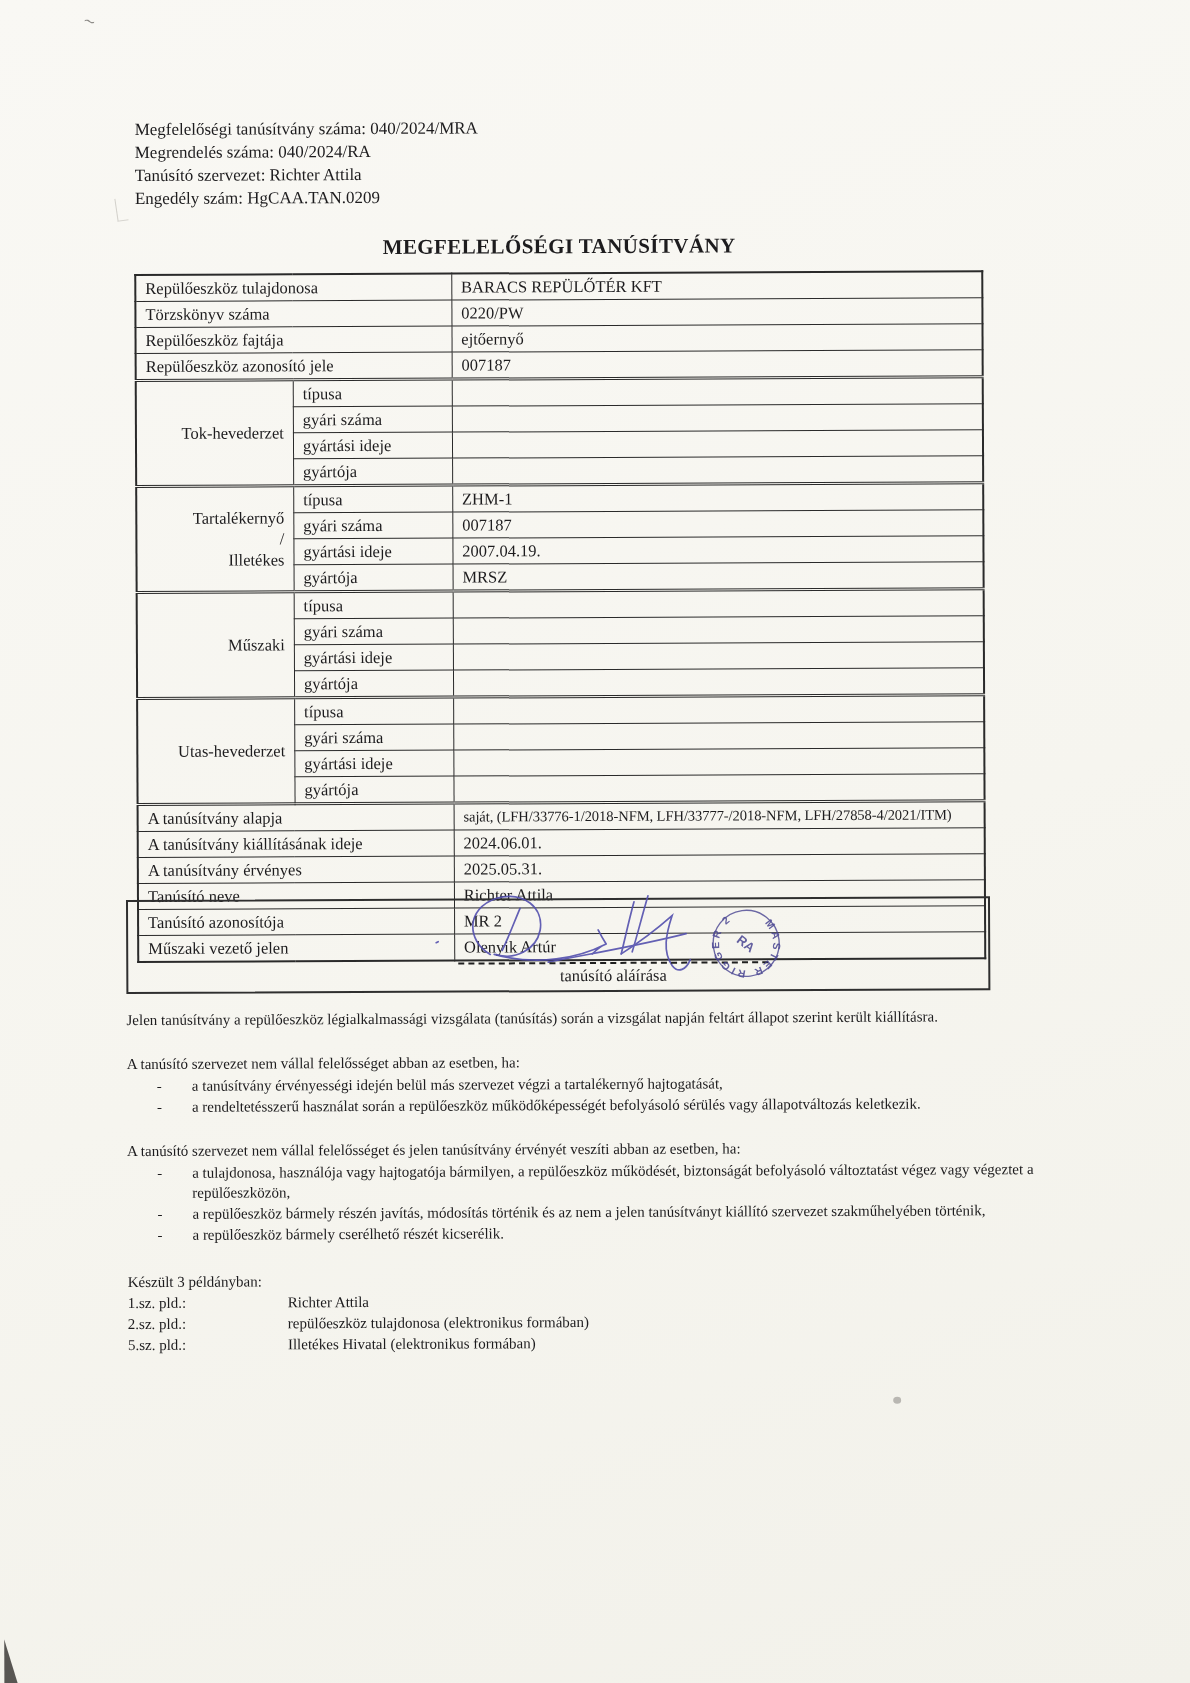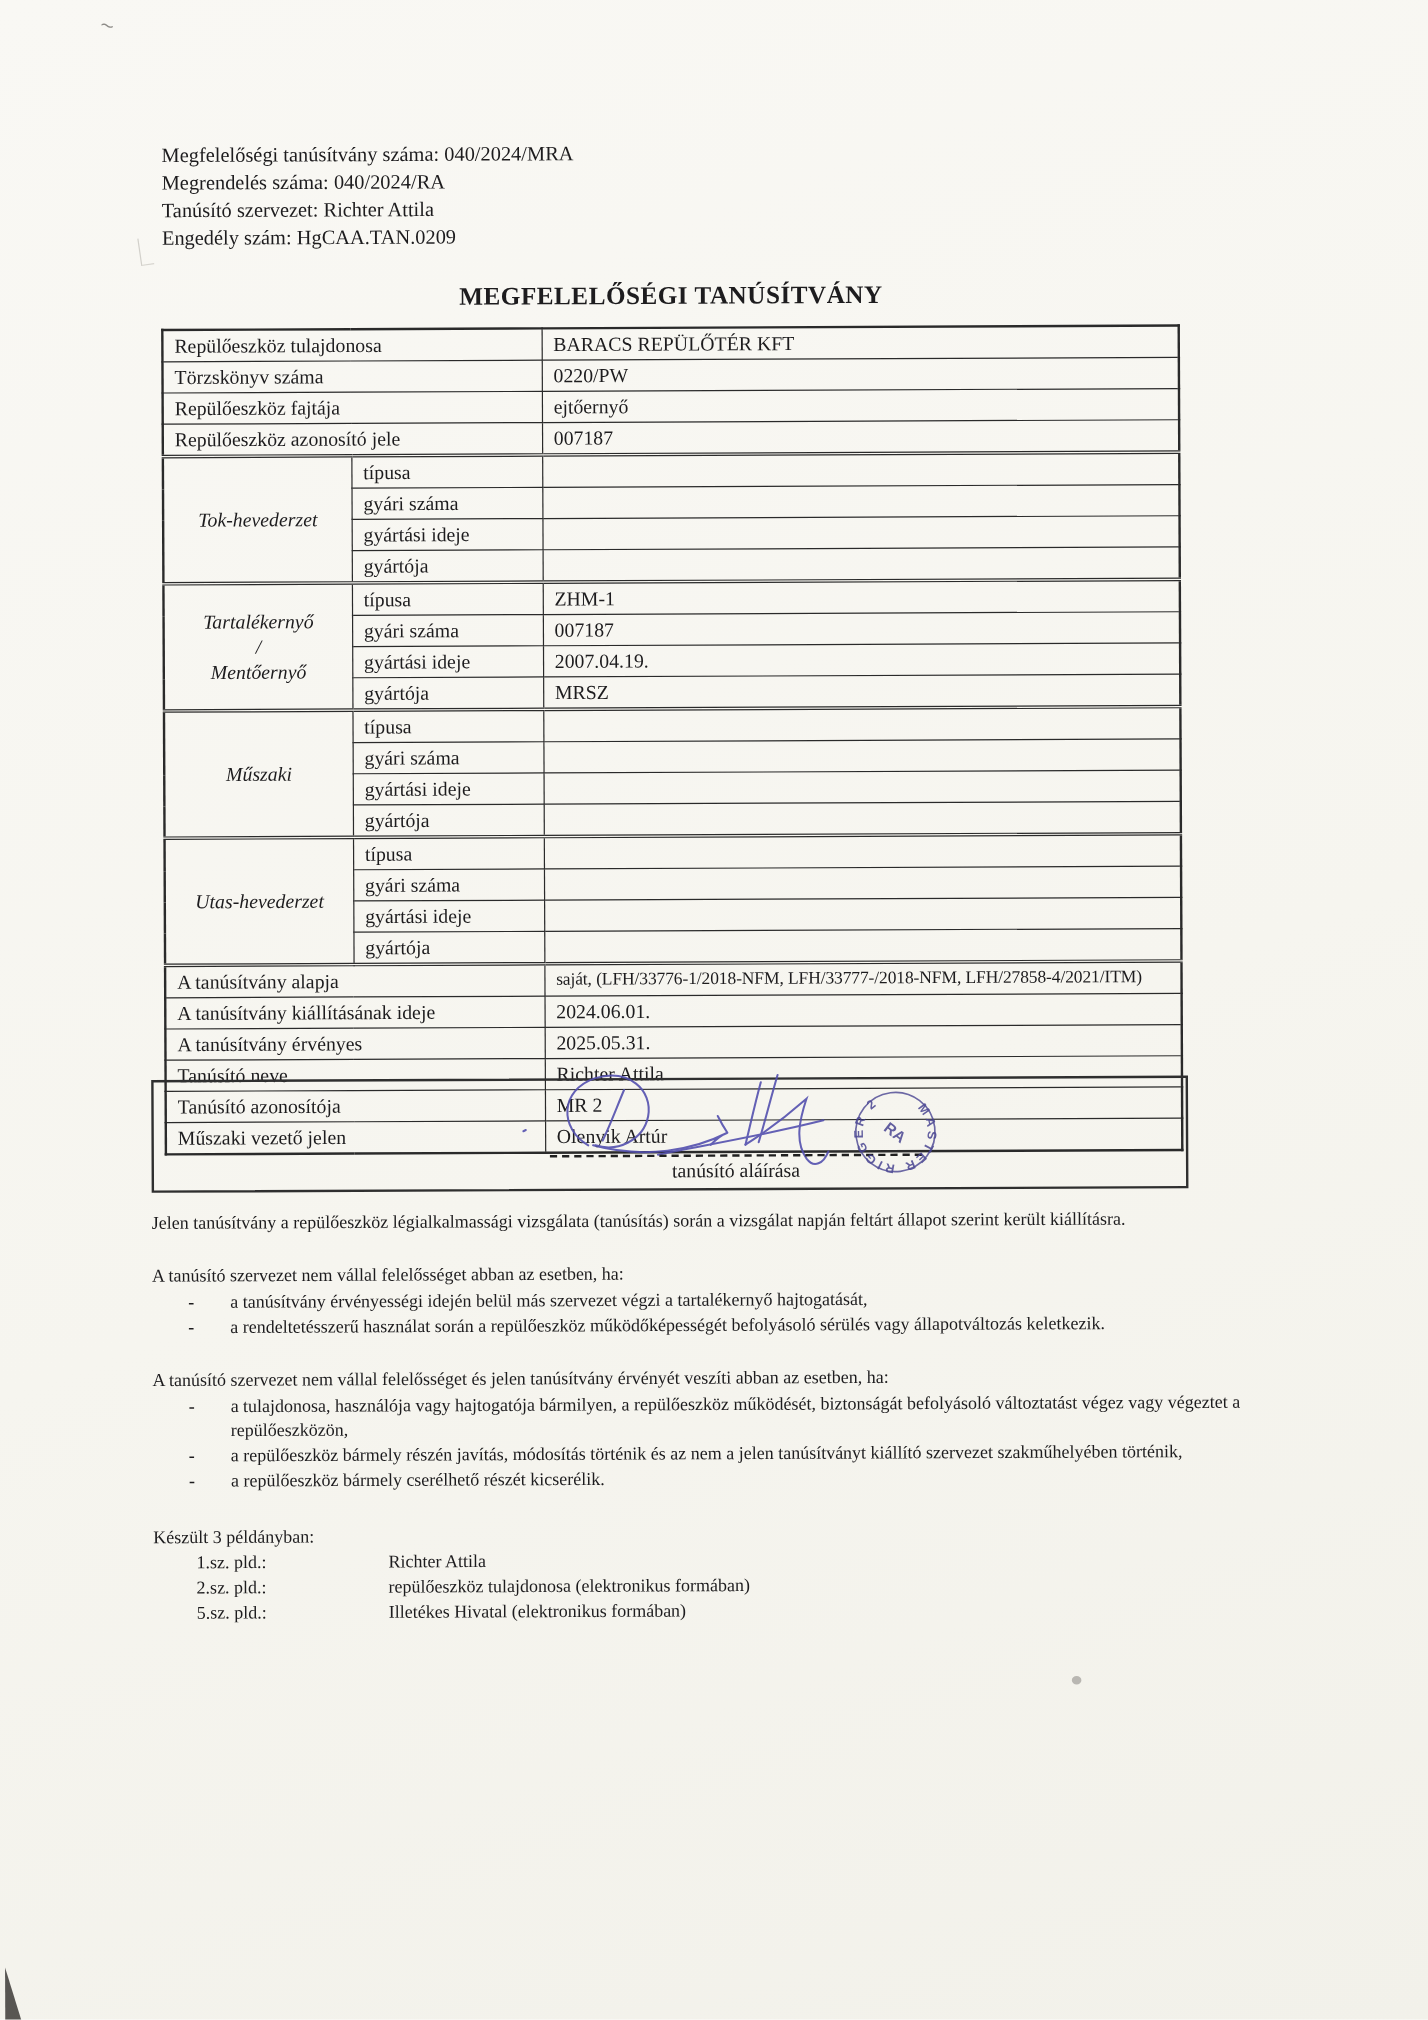--- a/index.html
+++ b/index.html
@@ -27,21 +27,21 @@
   
   table.cert{
     position:absolute;left:136px;top:272px;width:849px;
     border-collapse:collapse;font-size:16.5px;
     border:2px solid #2a2a2a;
   }
   table.cert td{
     border:1px solid #2a2a2a;
     height:23px;padding:1px 9px;vertical-align:middle;
   }
-  td.grp{text-align:center;white-space:pre-line;line-height:21px;font-style:italic;}
+  td.grp{text-align:right;white-space:pre-line;line-height:21px;}
   col.c1{width:158px;} col.c2{width:160px;} col.c3{width:531px;}
   tr.sep td{border-top:3px double #2a2a2a;}
   td.small-val{font-size:14.6px;letter-spacing:-0.1px;white-space:nowrap;}
   
   .sigbox{
     position:absolute;left:125px;top:898px;width:860px;height:90px;
     border:2px solid #2f2f2f;
   }
   .sig-ink{position:absolute;left:300px;top:-18px;pointer-events:none;}
   .sig-line{
@@ -57,21 +57,21 @@
   .bodytext{position:absolute;left:125px;top:1008px;width:930px;font-size:15px;line-height:20px;}
   .para{margin:0 0 0 0;}
   .sect{margin-top:24px;}
   .sect .items{margin-top:2px;}
   .bullet{display:flex;margin-top:1px;}
   .bullet .dash{width:65px;text-align:center;flex:0 0 65px;}
   .bullet .dash::before{content:"-";}
   .bullet .btxt{flex:1;max-width:868px;}
   .copies{margin-top:27px;}
   .copies-row{display:flex;margin-top:1px;}
-  .copies-row .clabel{width:160px;flex:0 0 160px;margin-left:36px;}
+  .copies-row .clabel{width:160px;flex:0 0 160px;}
   
   .art-squiggle{
     position:absolute;left:86px;top:10px;color:#8f8d89;font-size:15px;
     transform:rotate(18deg);font-family:"DejaVu Sans",sans-serif;
   }
   .art-corner{
     position:absolute;left:0;bottom:0;width:0;height:0;
     border-left:14px solid #3c3a37;border-top:46px solid transparent;
     opacity:.85;
   }
@@ -138,21 +138,21 @@
       <td></td>
     </tr>
     <tr>
       <td>gyártója</td>
       <td></td>
     </tr>
 
     <tr class="sep">
       <td class="grp" rowspan="4">Tartalékernyő
 /
-Mentőernyő</td>
+Illetékes</td>
       <td>típusa</td>
       <td>ZHM-1</td>
     </tr>
     <tr>
       <td>gyári száma</td>
       <td>007187</td>
     </tr>
     <tr>
       <td>gyártási ideje</td>
       <td>2007.04.19.</td>

